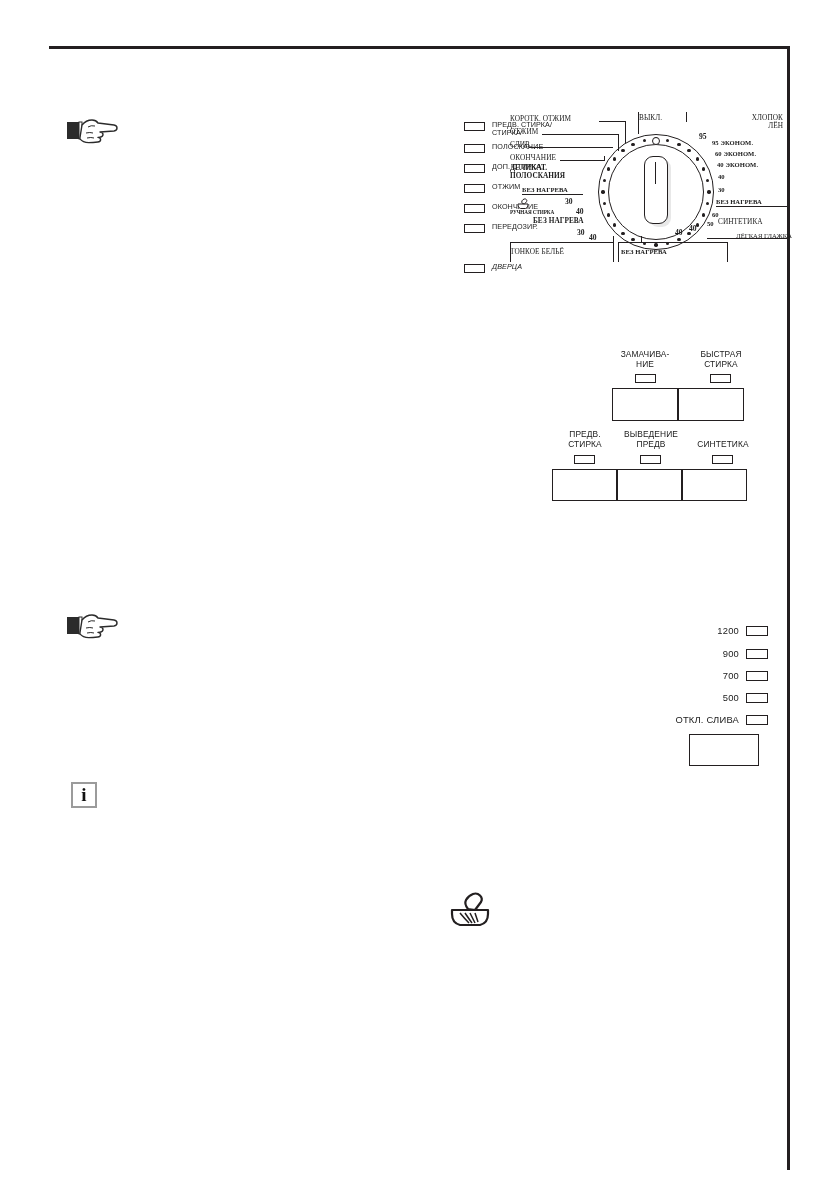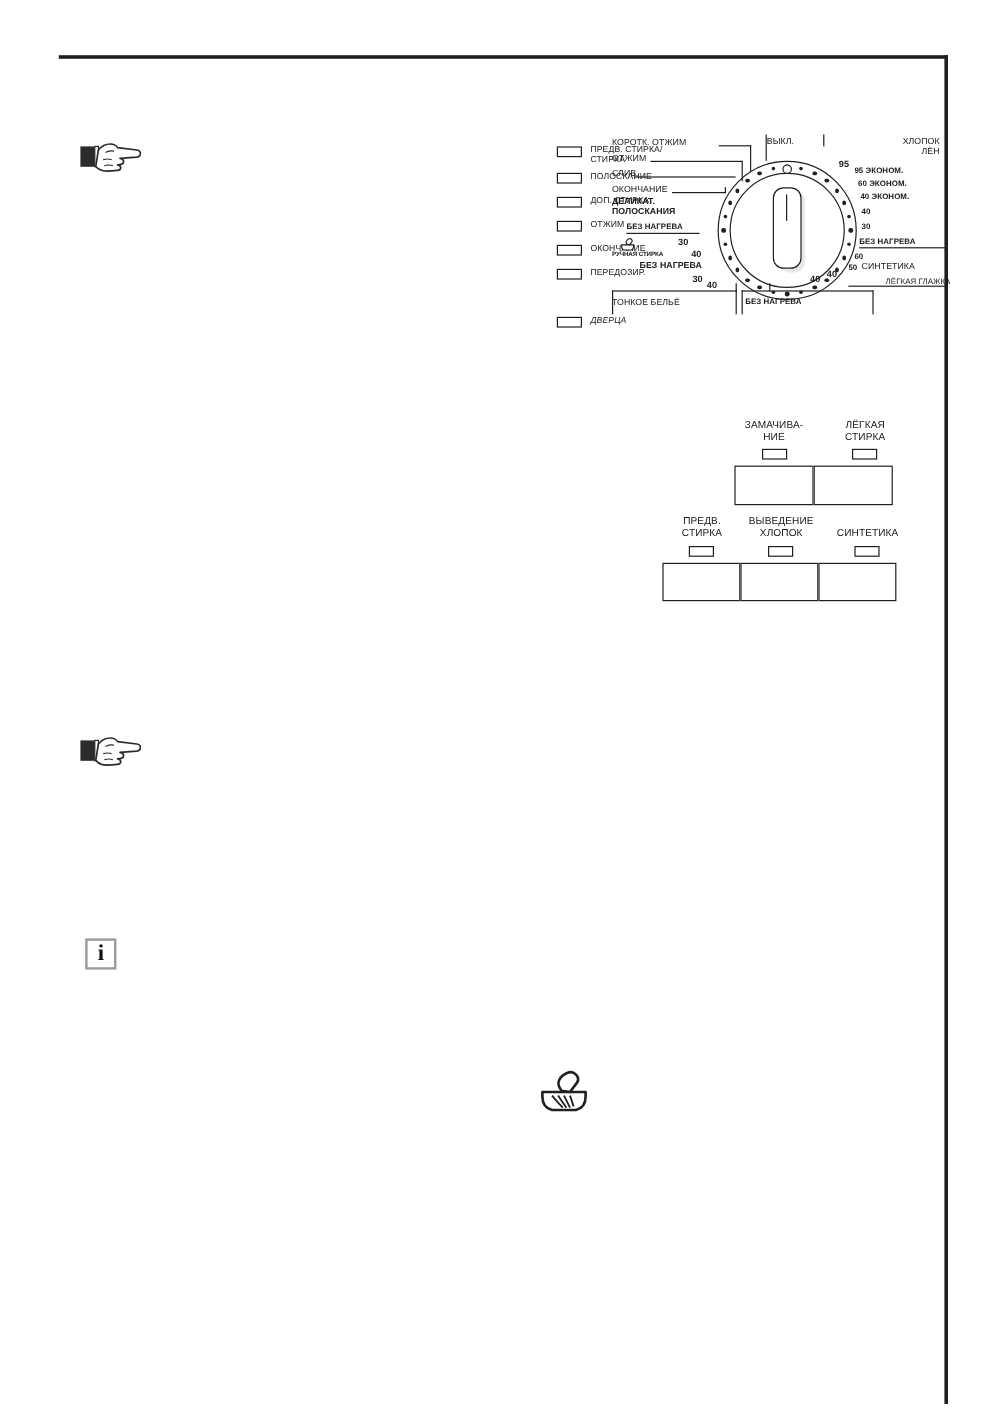--- a/index.html
+++ b/index.html
@@ -78,21 +78,21 @@
     position:absolute;border-radius:9px;background:#e8e8e8;
   }
   .off-mark{
     position:absolute;width:8px;height:8px;border:1.3px solid #231f20;
     border-radius:50%;box-sizing:border-box;background:#fff;
   }
 
   
   .dl{
     position:absolute;font-size:7.3px;line-height:8.4px;white-space:pre-line;
-    color:#1a1a1a;letter-spacing:.05px;
+    color:#1a1a1a;letter-spacing:.05px;font-family:Liberation Serif, serif;
   }
   .dl.b{font-weight:bold;}
   .dl.r{text-align:right;}
   .dl.num{font-weight:bold;font-size:7.6px;}
   .dl.tiny{font-size:5.2px;line-height:6px;font-weight:bold;letter-spacing:-.1px;}
   .dl.small{font-size:6.6px;line-height:7.6px;}
 
   
   .ln{position:absolute;background:#231f20;}
   .ln.h{height:1px;}
@@ -338,38 +338,67 @@
       <div class="ln v" style="left:172px;top:130px;height:20px;"></div>
       <div class="dl b small" style="left:66px;top:136px;width:80px;">БЕЗ НАГРЕВА</div>
       <div class="ln v" style="left:86px;top:124px;height:7px;"></div>
     </div>
   </div>
 
   <div class="btn-group" style="left:552px;top:350px;width:240px;height:160px;">
 
     <div class="btn-cap" style="left:57px;top:0px;width:72px;">ЗАМАЧИВА-
 НИЕ</div>
-    <div class="btn-cap" style="left:133px;top:0px;width:72px;">ЛЁГКАЯ
+    <div class="btn-cap" style="left:133px;top:0px;width:72px;">БЫСТРАЯ
 СТИРКА</div>
 
     <div class="btn-lamp" style="left:83px;top:24px;"></div>
     <div class="btn-lamp" style="left:158px;top:24px;"></div>
 
     <div class="btn-box" style="left:60px;top:38px;width:66px;height:33px;"></div>
     <div class="btn-box" style="left:126px;top:38px;width:66px;height:33px;"></div>
 
     <div class="btn-cap" style="left:-3px;top:80px;width:72px;">ПРЕДВ.
 СТИРКА</div>
     <div class="btn-cap" style="left:58px;top:80px;width:82px;">ВЫВЕДЕНИЕ
-ХЛОПОК</div>
+ПРЕДВ</div>
     <div class="btn-cap" style="left:130px;top:90px;width:82px;">СИНТЕТИКА</div>
 
     <div class="btn-lamp" style="left:22px;top:105px;"></div>
     <div class="btn-lamp" style="left:88px;top:105px;"></div>
     <div class="btn-lamp" style="left:160px;top:105px;"></div>
 
     <div class="btn-box" style="left:0px;top:119px;width:65px;height:32px;"></div>
     <div class="btn-box" style="left:65px;top:119px;width:65px;height:32px;"></div>
     <div class="btn-box" style="left:130px;top:119px;width:65px;height:32px;"></div>
   </div>
 
+  <div class="figure" style="left:620px;top:612px;width:170px;height:160px;">
+
+    <div class="spin-row" style="left:0px;top:13px;width:148px;justify-content:flex-end;">
+      <div class="spin-label">1200</div>
+      <div class="spin-lamp"></div>
+    </div>
+
+    <div class="spin-row" style="left:0px;top:36px;width:148px;justify-content:flex-end;">
+      <div class="spin-label">900</div>
+      <div class="spin-lamp"></div>
+    </div>
+
+    <div class="spin-row" style="left:0px;top:58px;width:148px;justify-content:flex-end;">
+      <div class="spin-label">700</div>
+      <div class="spin-lamp"></div>
+    </div>
+
+    <div class="spin-row" style="left:0px;top:80px;width:148px;justify-content:flex-end;">
+      <div class="spin-label">500</div>
+      <div class="spin-lamp"></div>
+    </div>
+
+    <div class="spin-row" style="left:0px;top:102px;width:148px;justify-content:flex-end;">
+      <div class="spin-label">ОТКЛ. СЛИВА</div>
+      <div class="spin-lamp"></div>
+    </div>
+
+    <div class="spin-btn" style="left:69px;top:122px;width:70px;height:32px;"></div>
+  </div>
 
 </div>
 
 </body></html>

